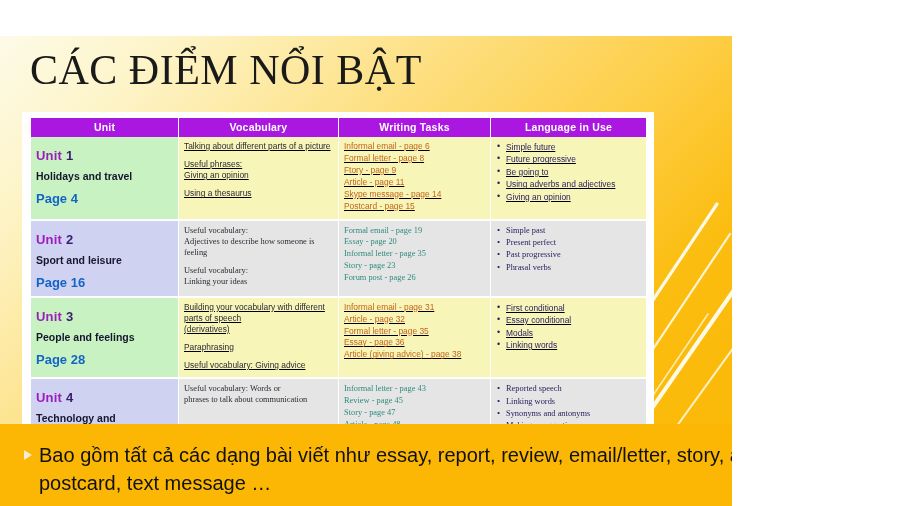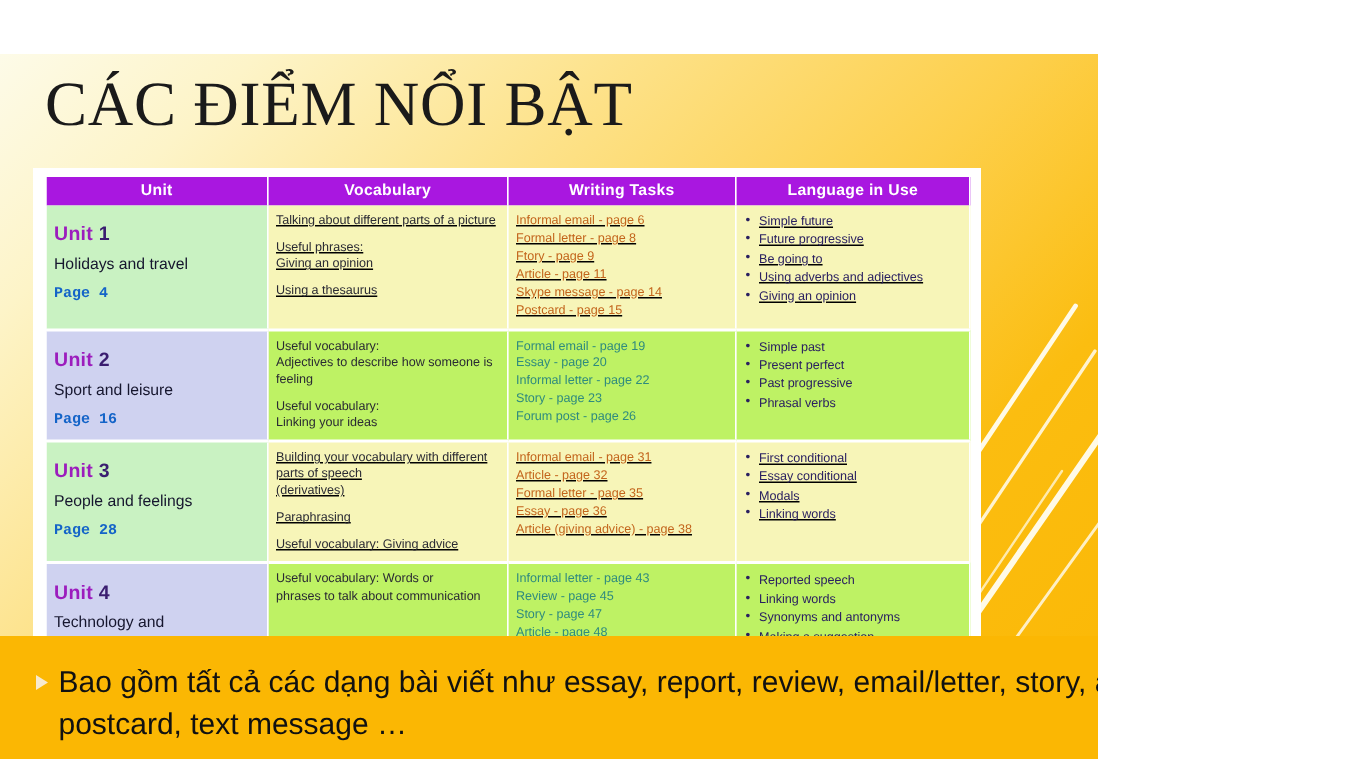--- a/index.html
+++ b/index.html
@@ -88,45 +88,44 @@
   
   col.c-unit { width: 148px; }
   col.c-vocab { width: 160px; }
   col.c-write { width: 152px; }
   col.c-lang  { width: 156px; }
 
   
   .bg-green { background: #c9f2c2; }
   .bg-lav   { background: #cfd2f0; }
   .bg-yel   { background: #f7f5b8; text-decoration: underline; }
-  .bg-cyan  { background: #bef264; }
+  .bg-cyan  { background: #e5e5e5; font-family: Liberation Serif, serif; }
 
   
   .unit-cell { text-align: left; }
   .unit-title {
     font-size: 13px;
     font-weight: bold;
     color: #9c1dbd;
     margin: 7px 0 0 0;
     letter-spacing: 0.2px;
   }
   .unit-title .num { color: #3a1d70; }
   .unit-sub {
     font-size: 10.5px;
-    font-weight: normal;
+    font-weight: bold;
     color: #16162e;
     margin: 7px 0 0 0;
     line-height: 1.25;
   }
   .unit-page {
-    font-size: 10px;
+    font-size: 13px;
     font-weight: bold;
     color: #1464c8;
     margin: 8px 0 0 0;
-    font-family: Liberation Mono, monospace;
   }
   
   .vocab-line {
     font-size: 8.4px;
     color: #2a2a33;
     line-height: 1.32;
   }
   .vocab-gap { height: 7px; }
   
   .wt-line {
@@ -290,21 +289,21 @@
               <div class="vocab-line">Useful vocabulary:</div>
               <div class="vocab-line">Adjectives to describe how someone is</div>
               <div class="vocab-line">feeling</div>
               <div class="vocab-gap"></div>
               <div class="vocab-line">Useful vocabulary:</div>
               <div class="vocab-line">Linking your ideas</div>
             </td>
             <td class="bg-cyan">
               <div class="wt-line wt-cool">Formal email - page 19</div>
               <div class="wt-line wt-cool">Essay - page 20</div>
-              <div class="wt-line wt-cool">Informal letter - page 22</div>
+              <div class="wt-line wt-cool">Informal letter - page 35</div>
               <div class="wt-line wt-cool">Story - page 23</div>
               <div class="wt-line wt-cool">Forum post - page 26</div>
             </td>
             <td class="bg-cyan">
               <ul class="lang">
                 <li>Simple past</li>
                 <li>Present perfect</li>
                 <li>Past progressive</li>
                 <li>Phrasal verbs</li>
               </ul>

